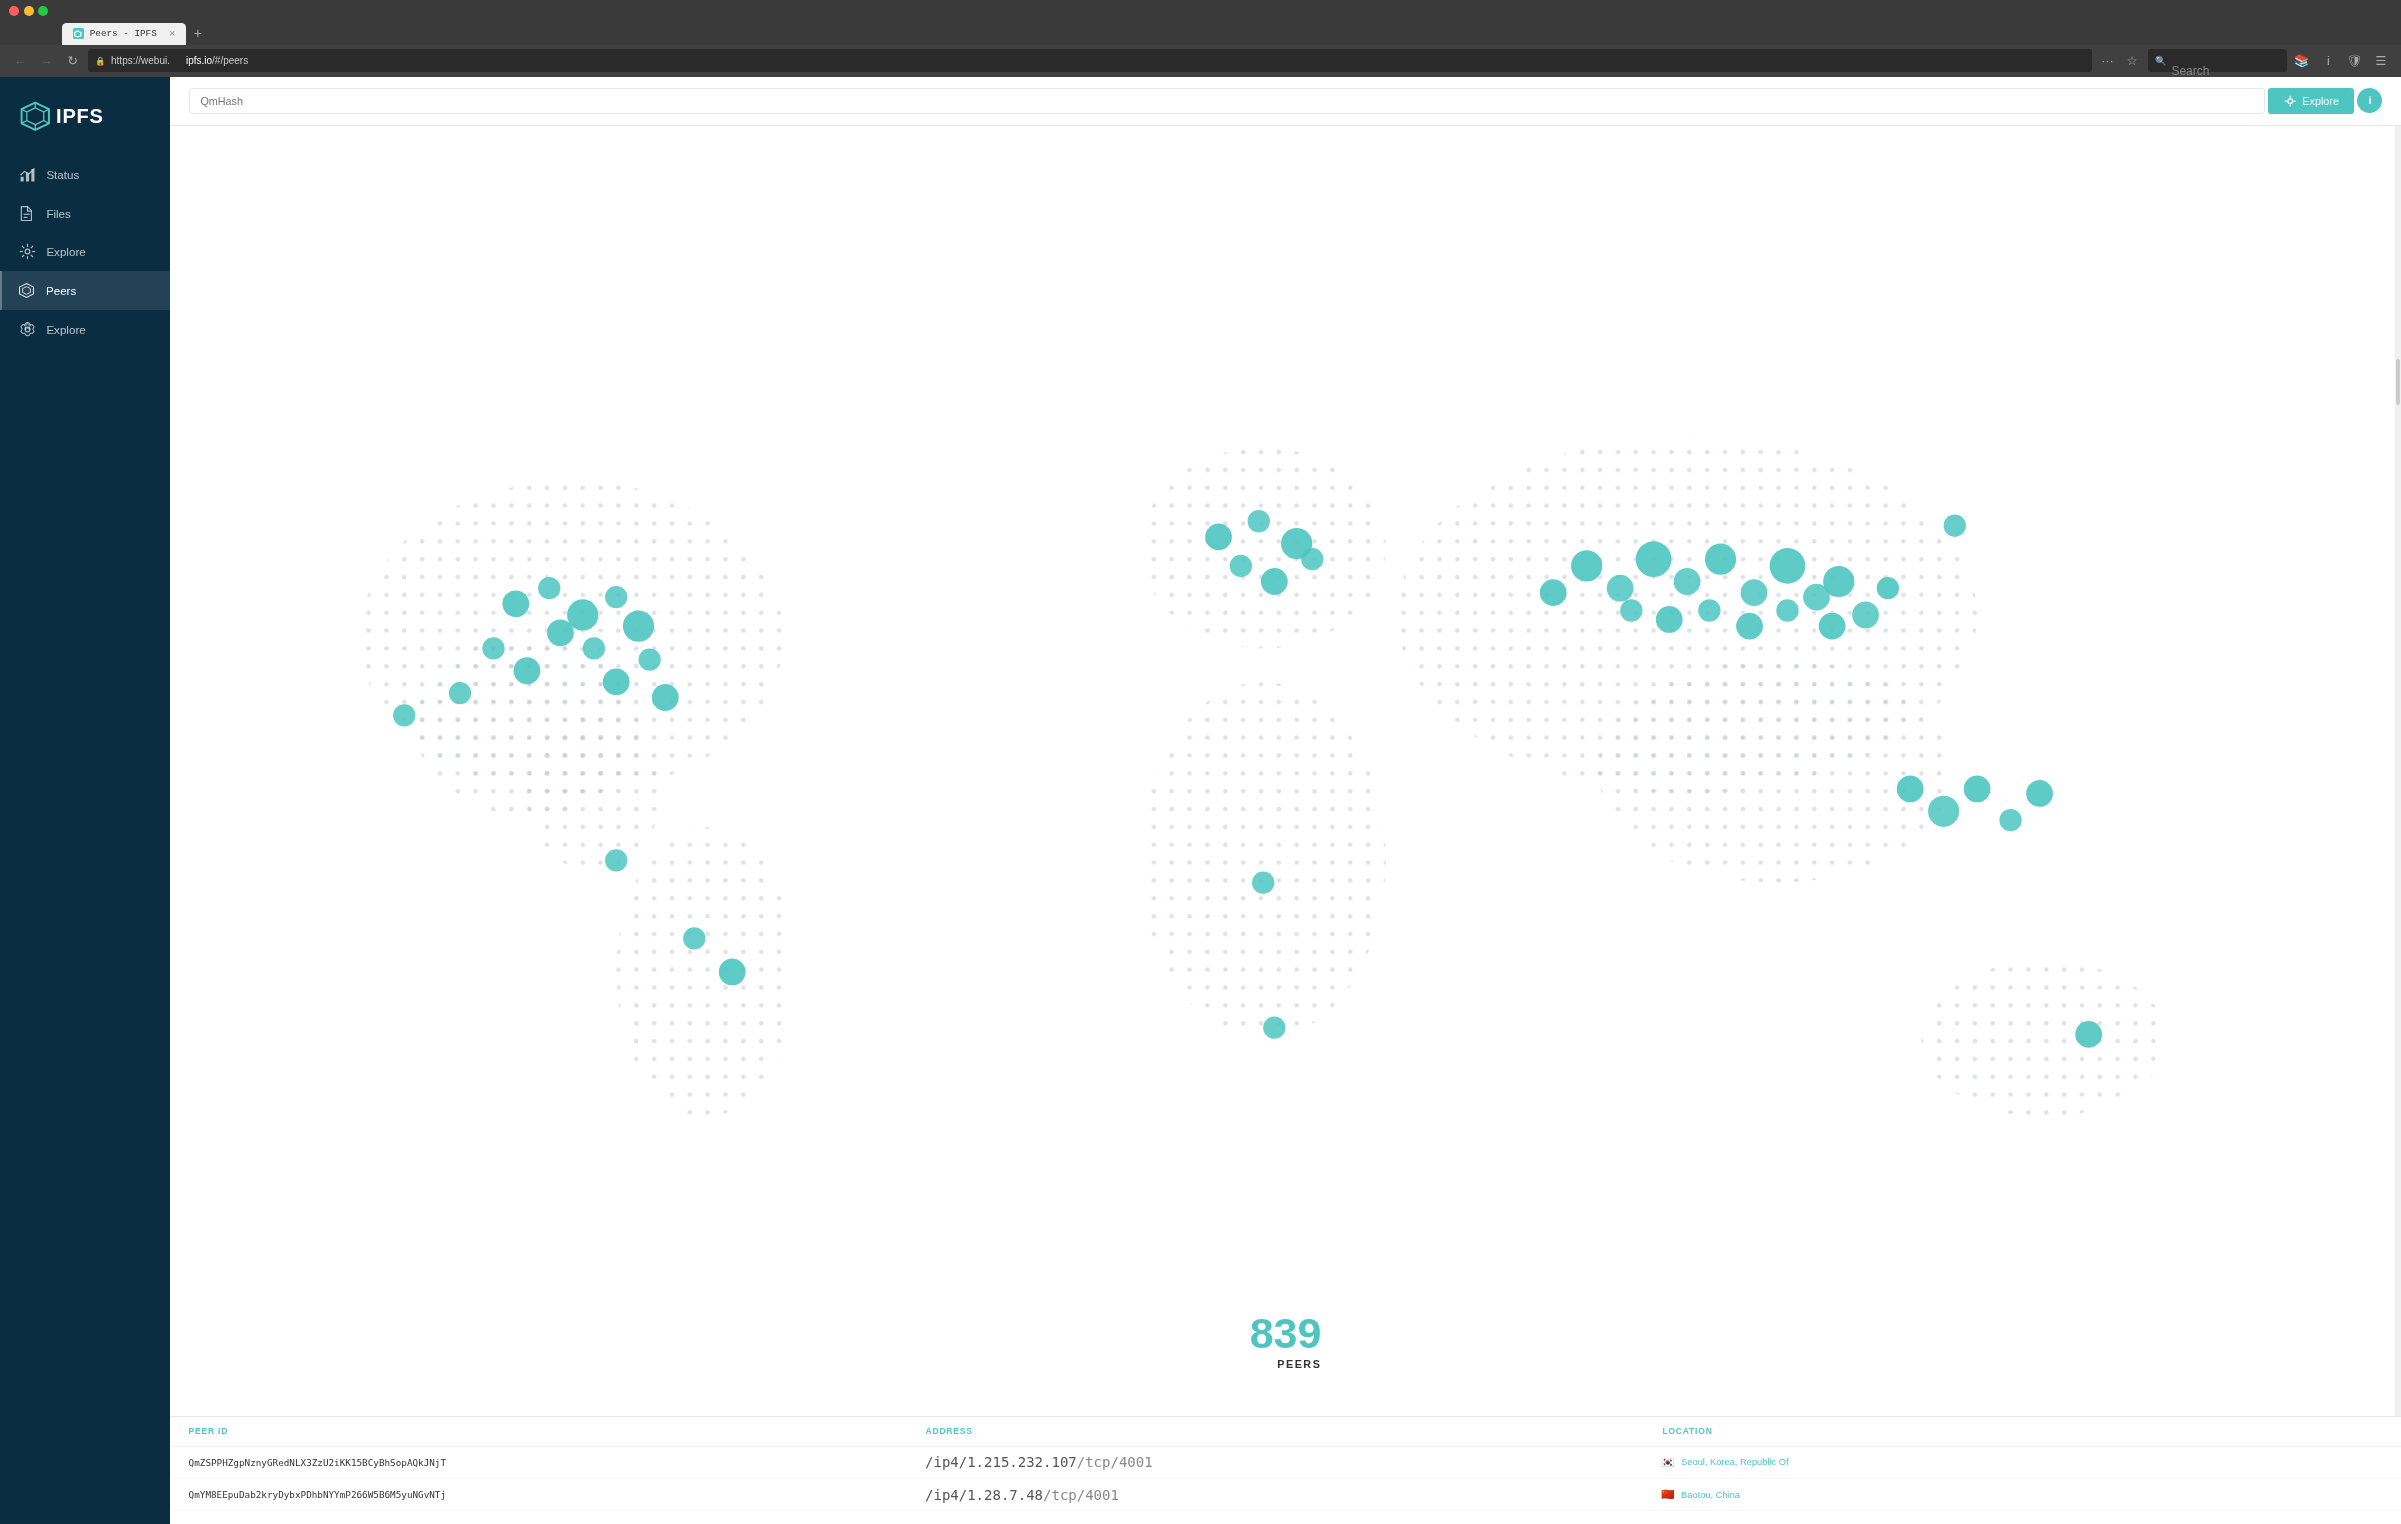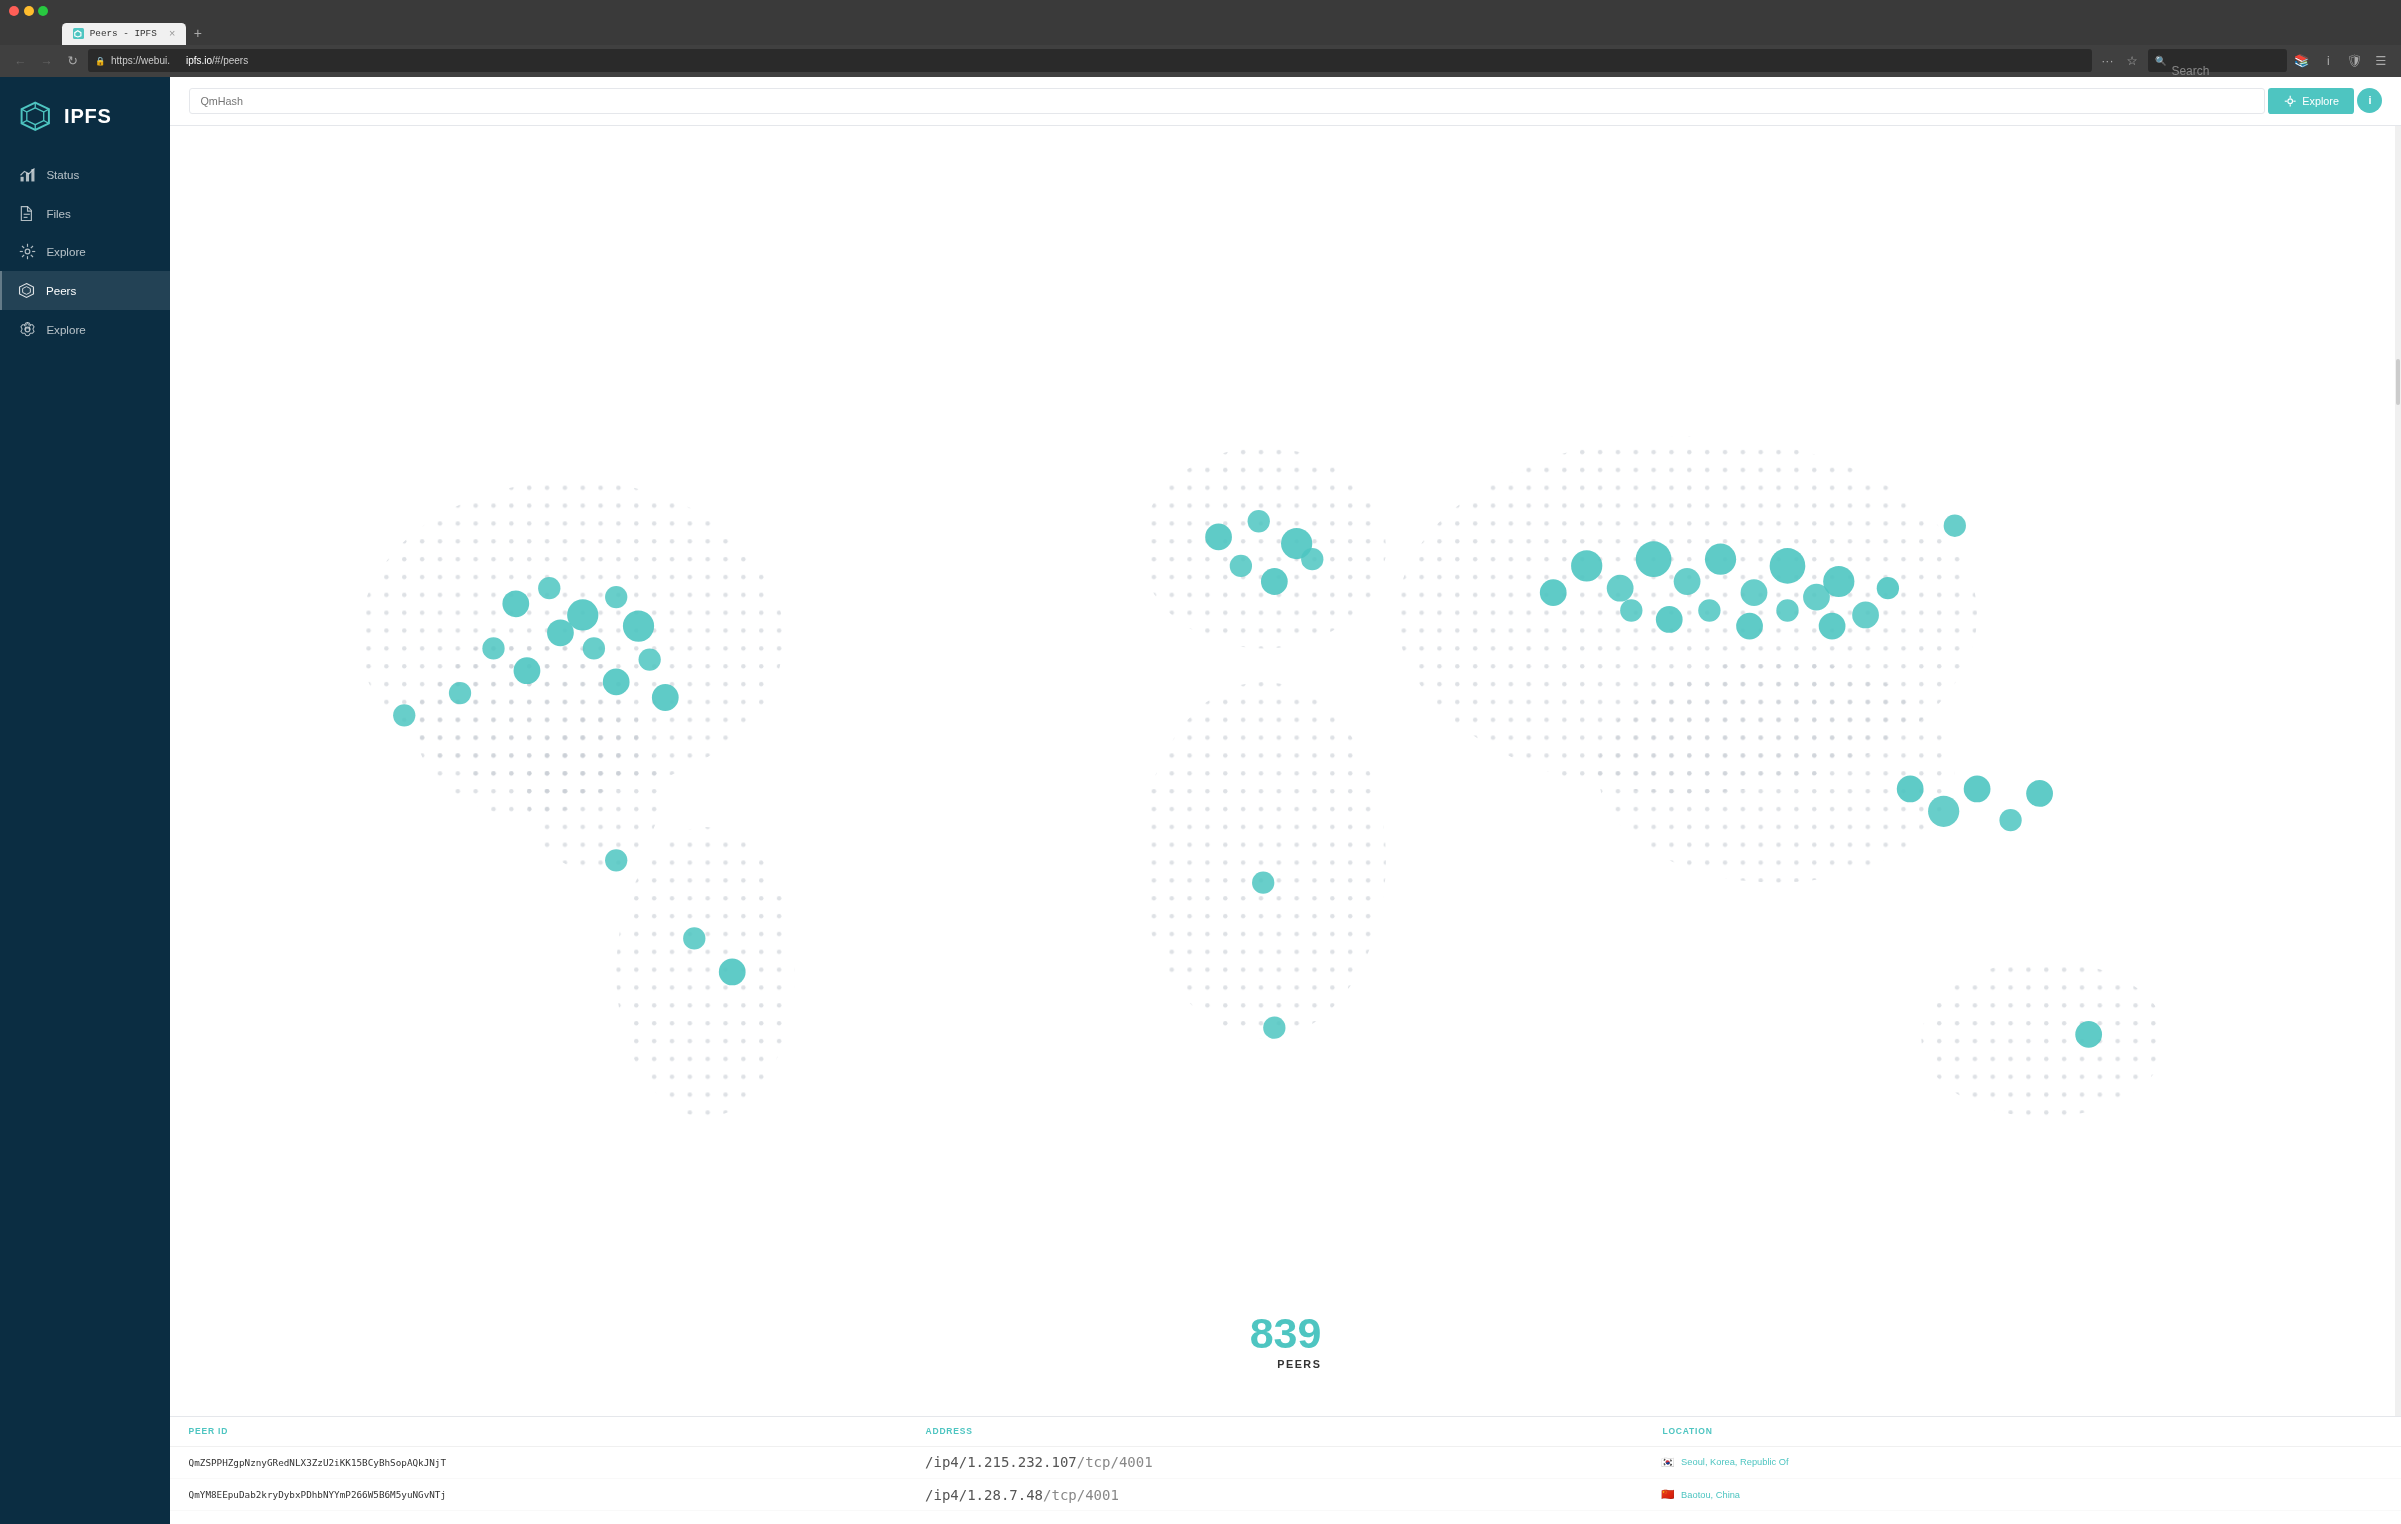--- a/index.html
+++ b/index.html
@@ -176,21 +176,21 @@
       background: #0b2d42;
       flex-shrink: 0;
       display: flex;
       flex-direction: column;
       padding: 15.5px 0;
     }
 
     .sidebar-logo {
       display: flex;
       align-items: center;
-      gap: 13px;
+      gap: 5px;
       padding: 7.7px 18.6px 23px;
       text-align: right;
     }
 
     .logo-icon {
       width: 32.5px;
       height: 32.5px;
     }
 
     .logo-text {

